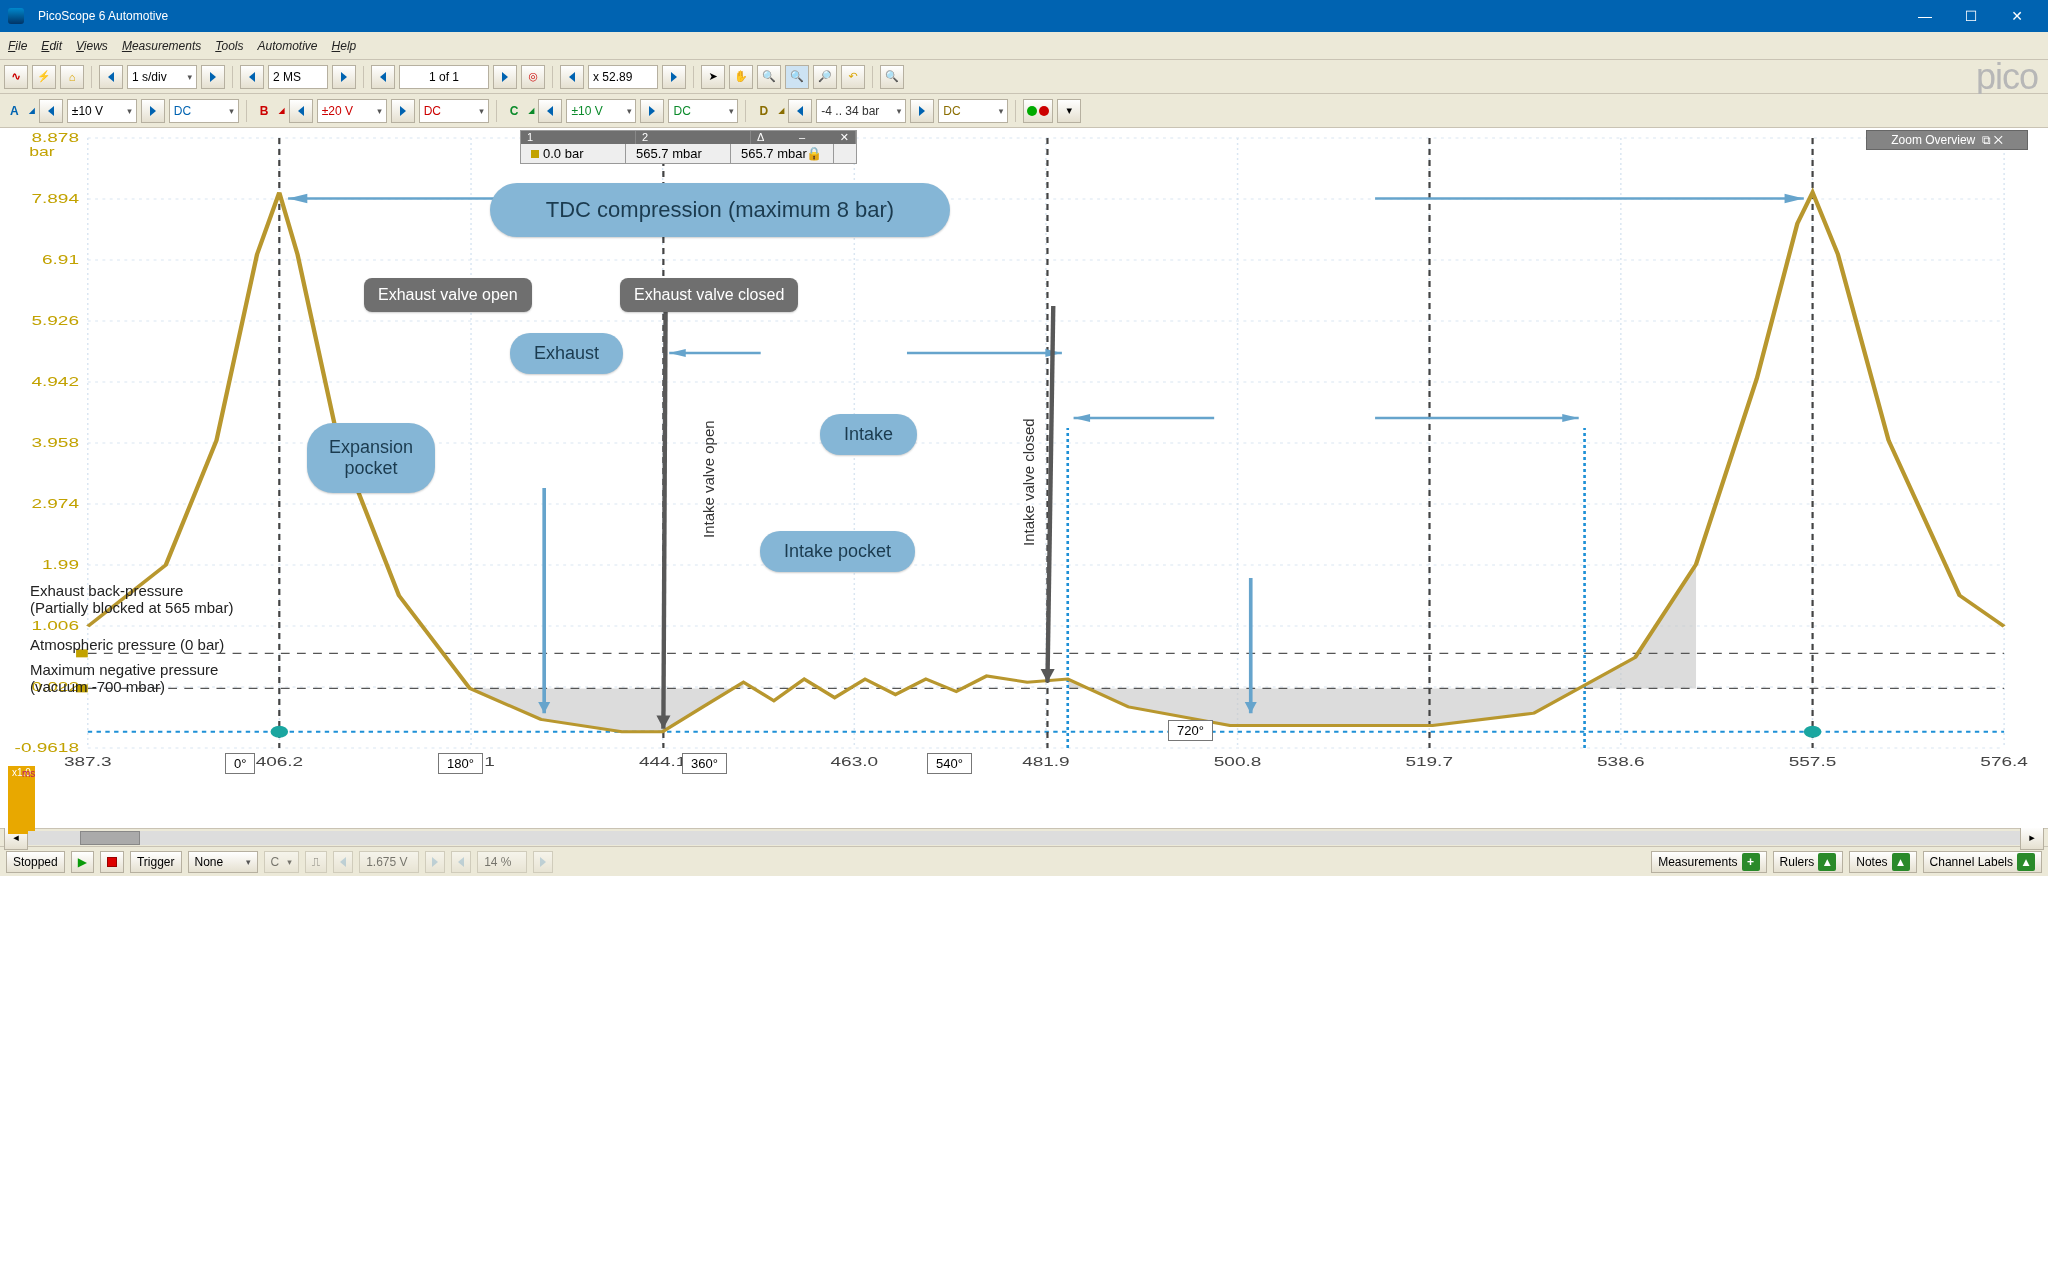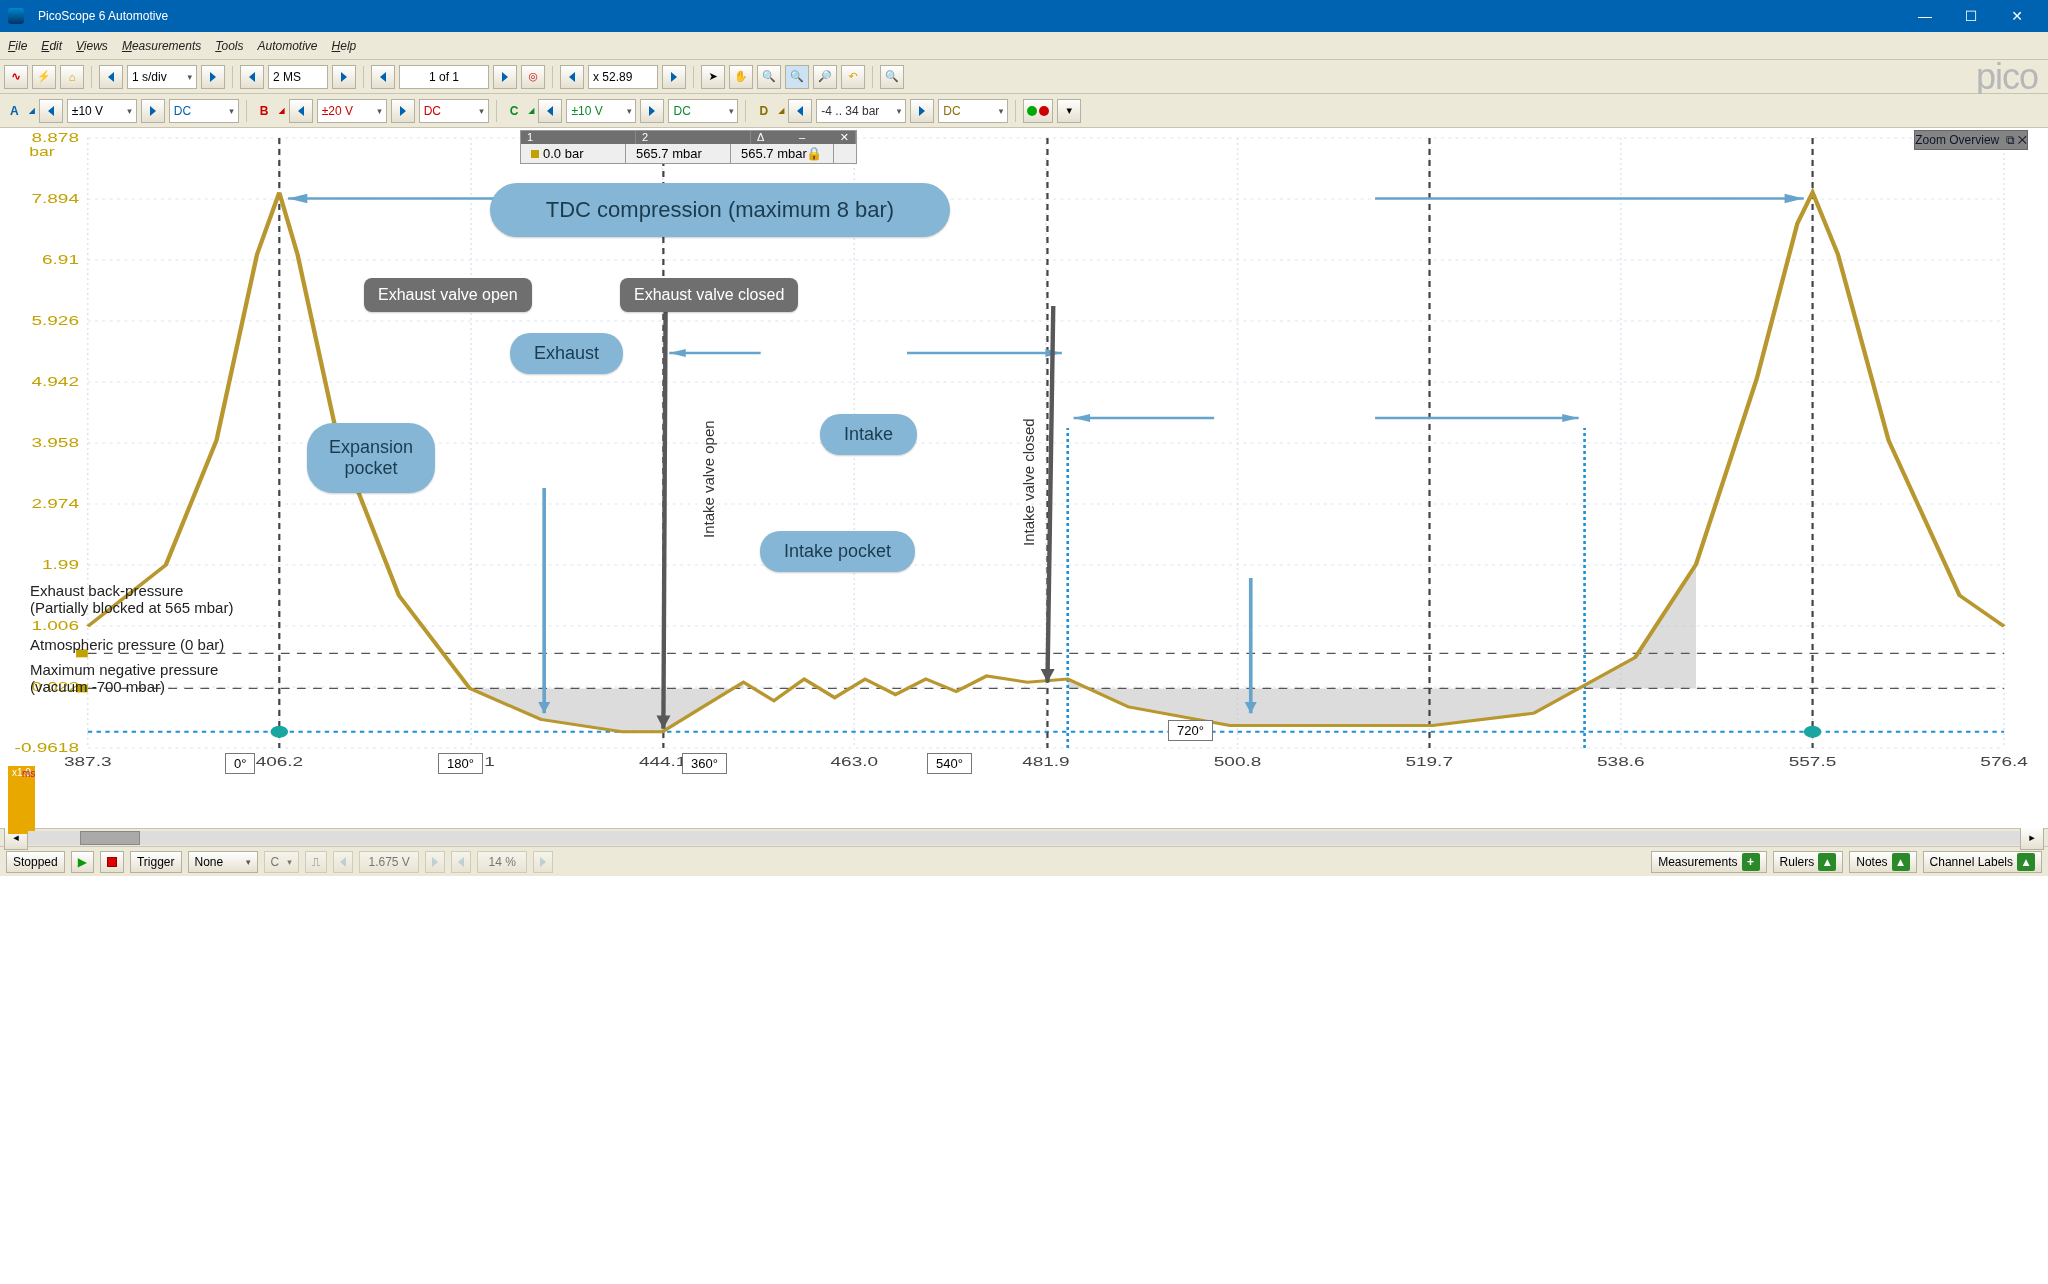--- a/index.html
+++ b/index.html
@@ -40,26 +40,26 @@
   .bubble.dark { background:#6f6f6f; color:#fff; border-radius:8px; padding:8px 14px; font-size:16px;}
   .vlabel { position:absolute; font-size:15px; color:#333; transform:rotate(-90deg); transform-origin:left top; white-space:nowrap;}
   .hlabel { position:absolute; font-size:15px; color:#222; }
   .arrow-line { stroke:#66a4cc; stroke-width:2.5; }
   .arrow-head { fill:#66a4cc; }
   .arrow-dark { stroke:#585858; stroke-width:3; }
   .arrow-dark-head { fill:#585858; }
   .deltabar { position:absolute; background:#eee; border:1px solid #999; display:flex; font-size:13px; }
   .deltabar .cell { border-right:1px solid #999; padding:2px 10px; min-width:105px;}
   .deltabar .hdr { background:#6f6f6f; color:#fff; font-size:11px; padding:0 6px; display:flex; border-right:1px solid #888;}
-  .zoom-over { position:absolute; top:2px; right:20px; background:#848484; color:#0f172a; font-size:12px; padding:2px 0; border:1px solid #666;}
+  .zoom-over { position:absolute; top:2px; right:20px; background:#848484; color:#ffffff; font-size:12px; padding:2px 24px; border:1px solid #666;}
   .scrollbar-h { height:18px; background:#ece9d8; border-top:1px solid #c9c3b4; display:flex; align-items:center; padding:0 4px;}
   .scrollbar-h .track { flex:1; height:14px; background:#ddd; position:relative; }
   .scrollbar-h .thumb { position:absolute; left:52px; width:60px; top:0; bottom:0; background:#aaa; border:1px solid #888;}
   .statusbar { height:30px; background:#ece9d8; border-top:1px solid #c9c3b4; display:flex; align-items:center; padding:0 6px; gap:6px; font-size:12px;}
-  .statusbar .sb-item { border:1px solid #b6b0a0; background:linear-gradient(#fff,#e5e0d0); height:22px; display:flex; align-items:center; padding:0 6px; gap:4px;justify-content:center;}
+  .statusbar .sb-item { border:1px solid #b6b0a0; background:linear-gradient(#fff,#e5e0d0); height:22px; display:flex; align-items:center; padding:0 6px; gap:4px;}
   .statusbar .green-play { color:#0a9a0a; font-size:12px;}
   .statusbar .red-stop { display:inline-block; width:10px; height:10px; background:#d00; border:1px solid #900;}
   .sq-btn { width:18px; height:18px; background:#2a8a2a; color:#fff; display:inline-flex; align-items:center; justify-content:center; font-weight:bold; font-size:12px; border-radius:2px;}
   .sq-btn.up::after { content:"▴"; }
   .sq-btn.plus::after { content:"+"; }
   .pos-l { position:absolute; left:6px; bottom:-6px; background:#e8a800; color:#fff; font-size:10px; padding:1px 4px;}
   svg text { font-family: inherit; }
   .teal-dot { fill:#1aa6a0; }
 </style>
 </head>

